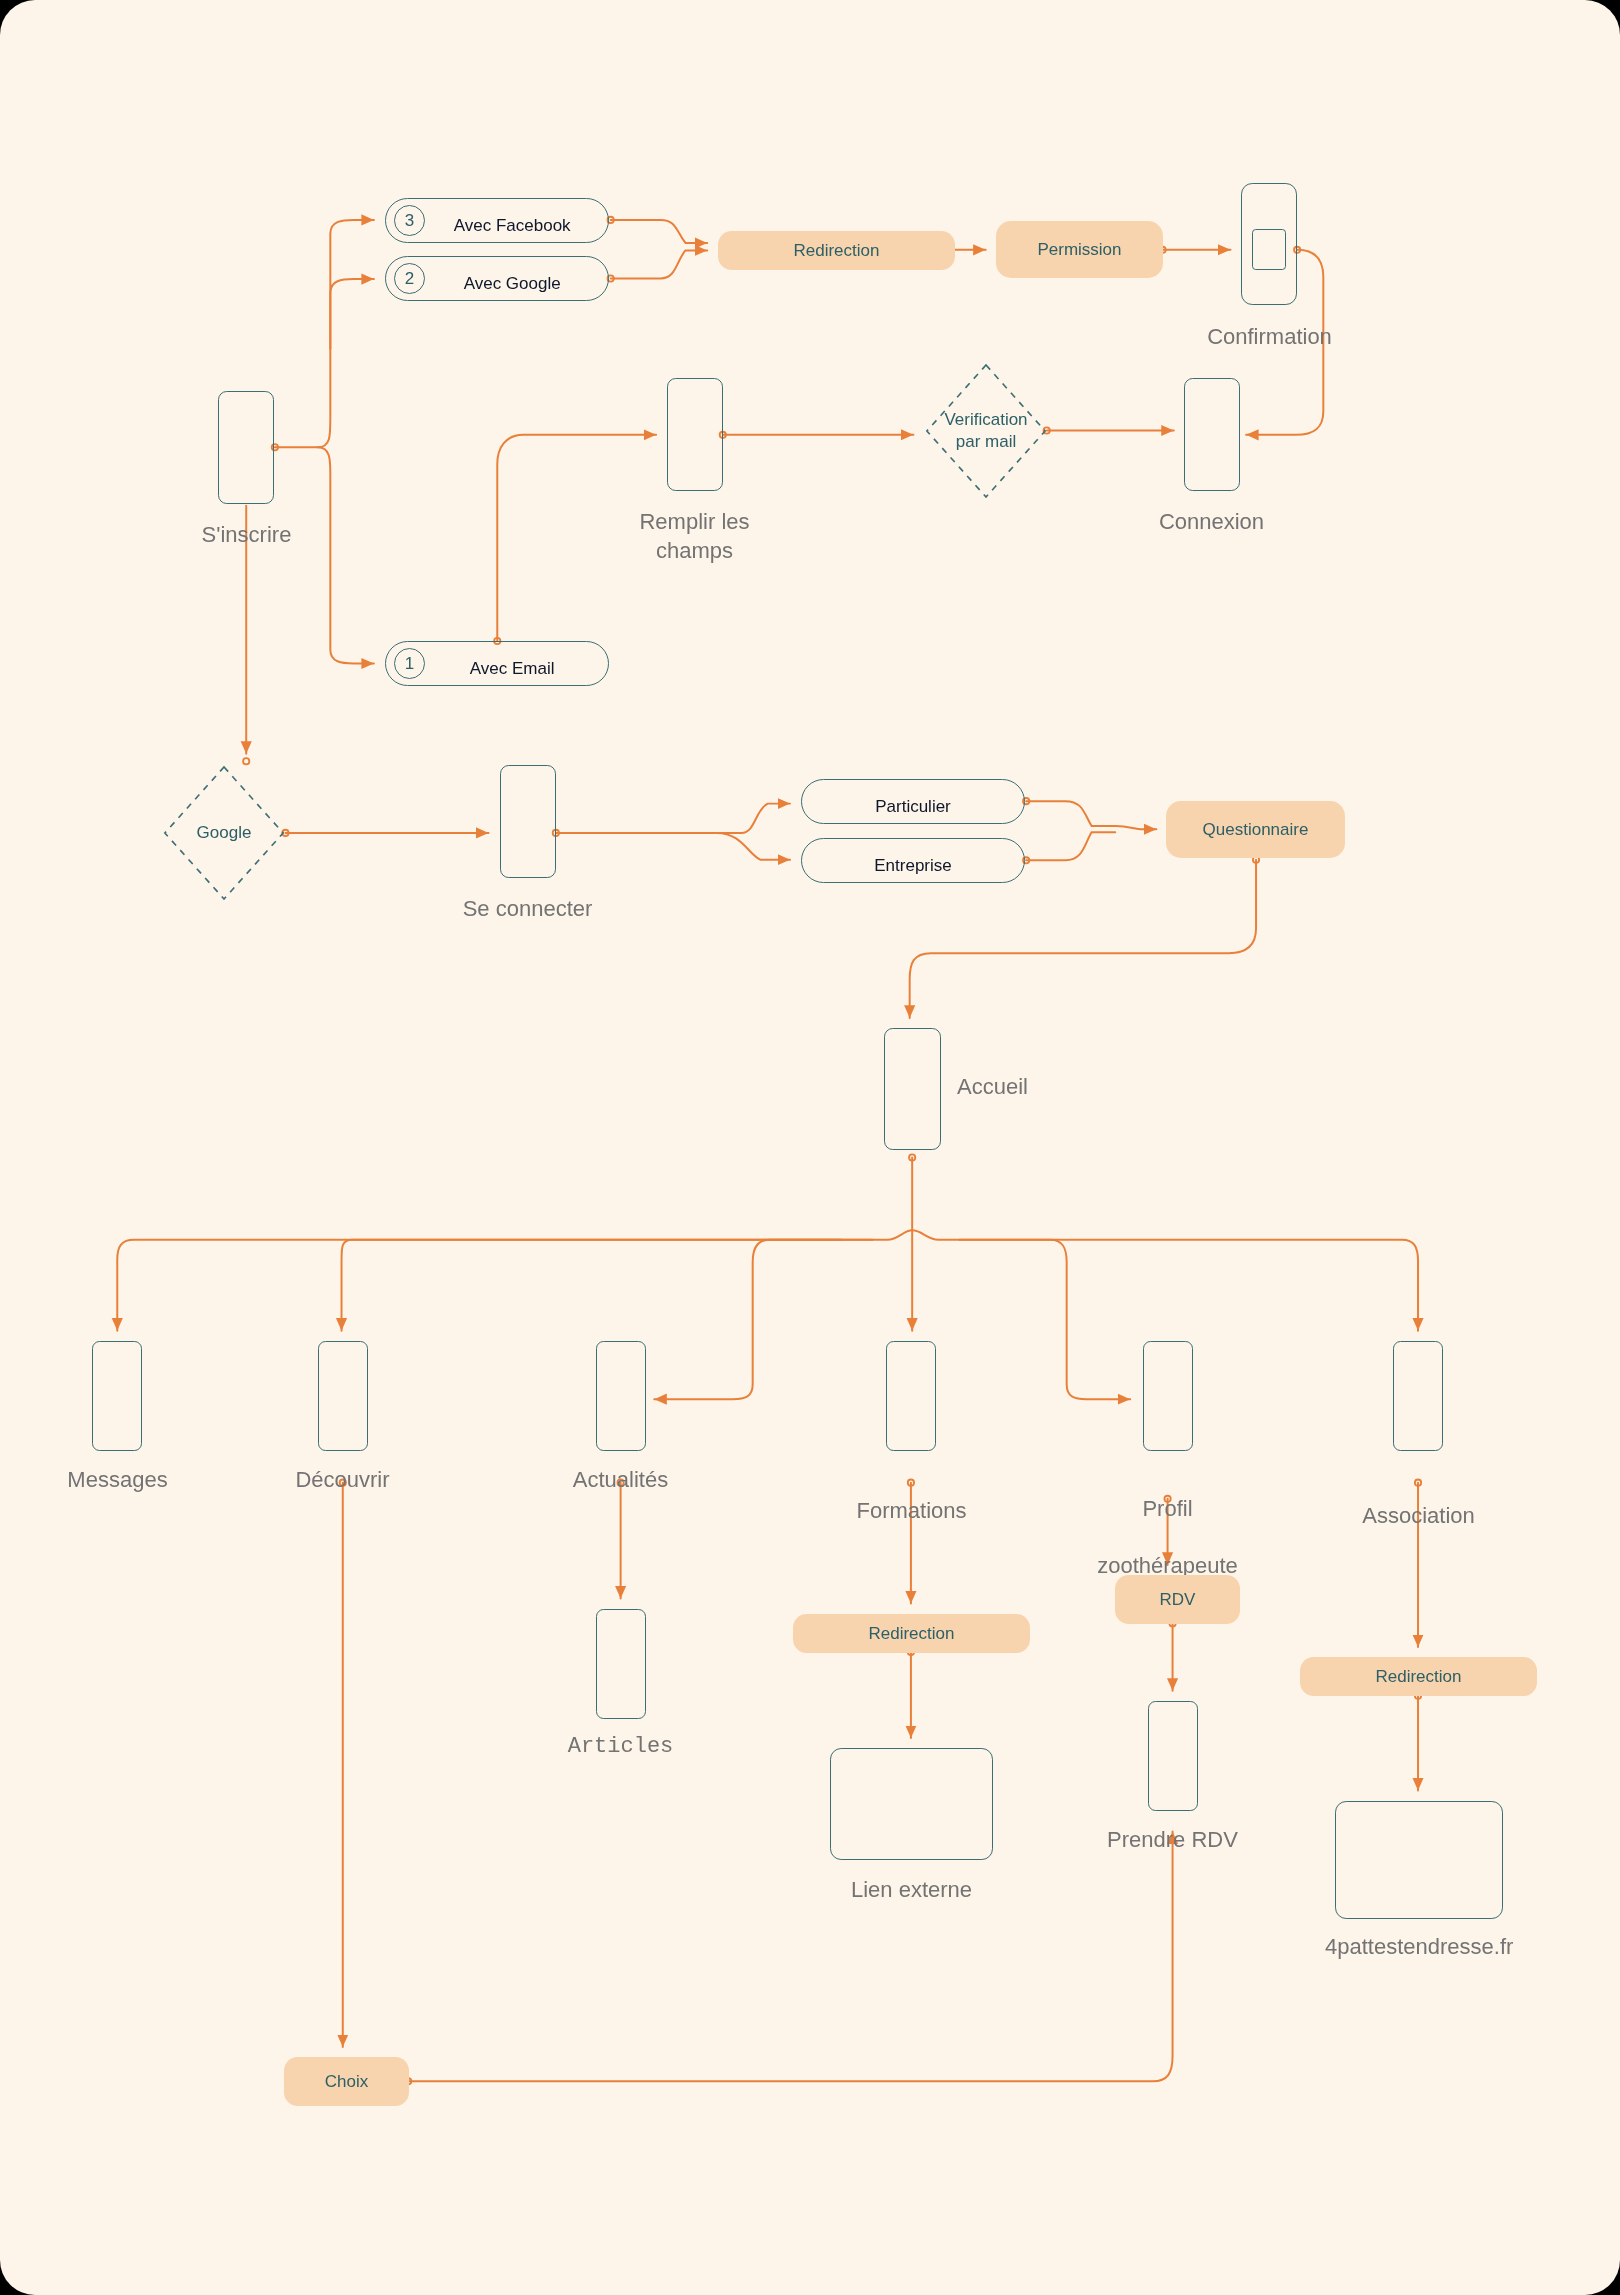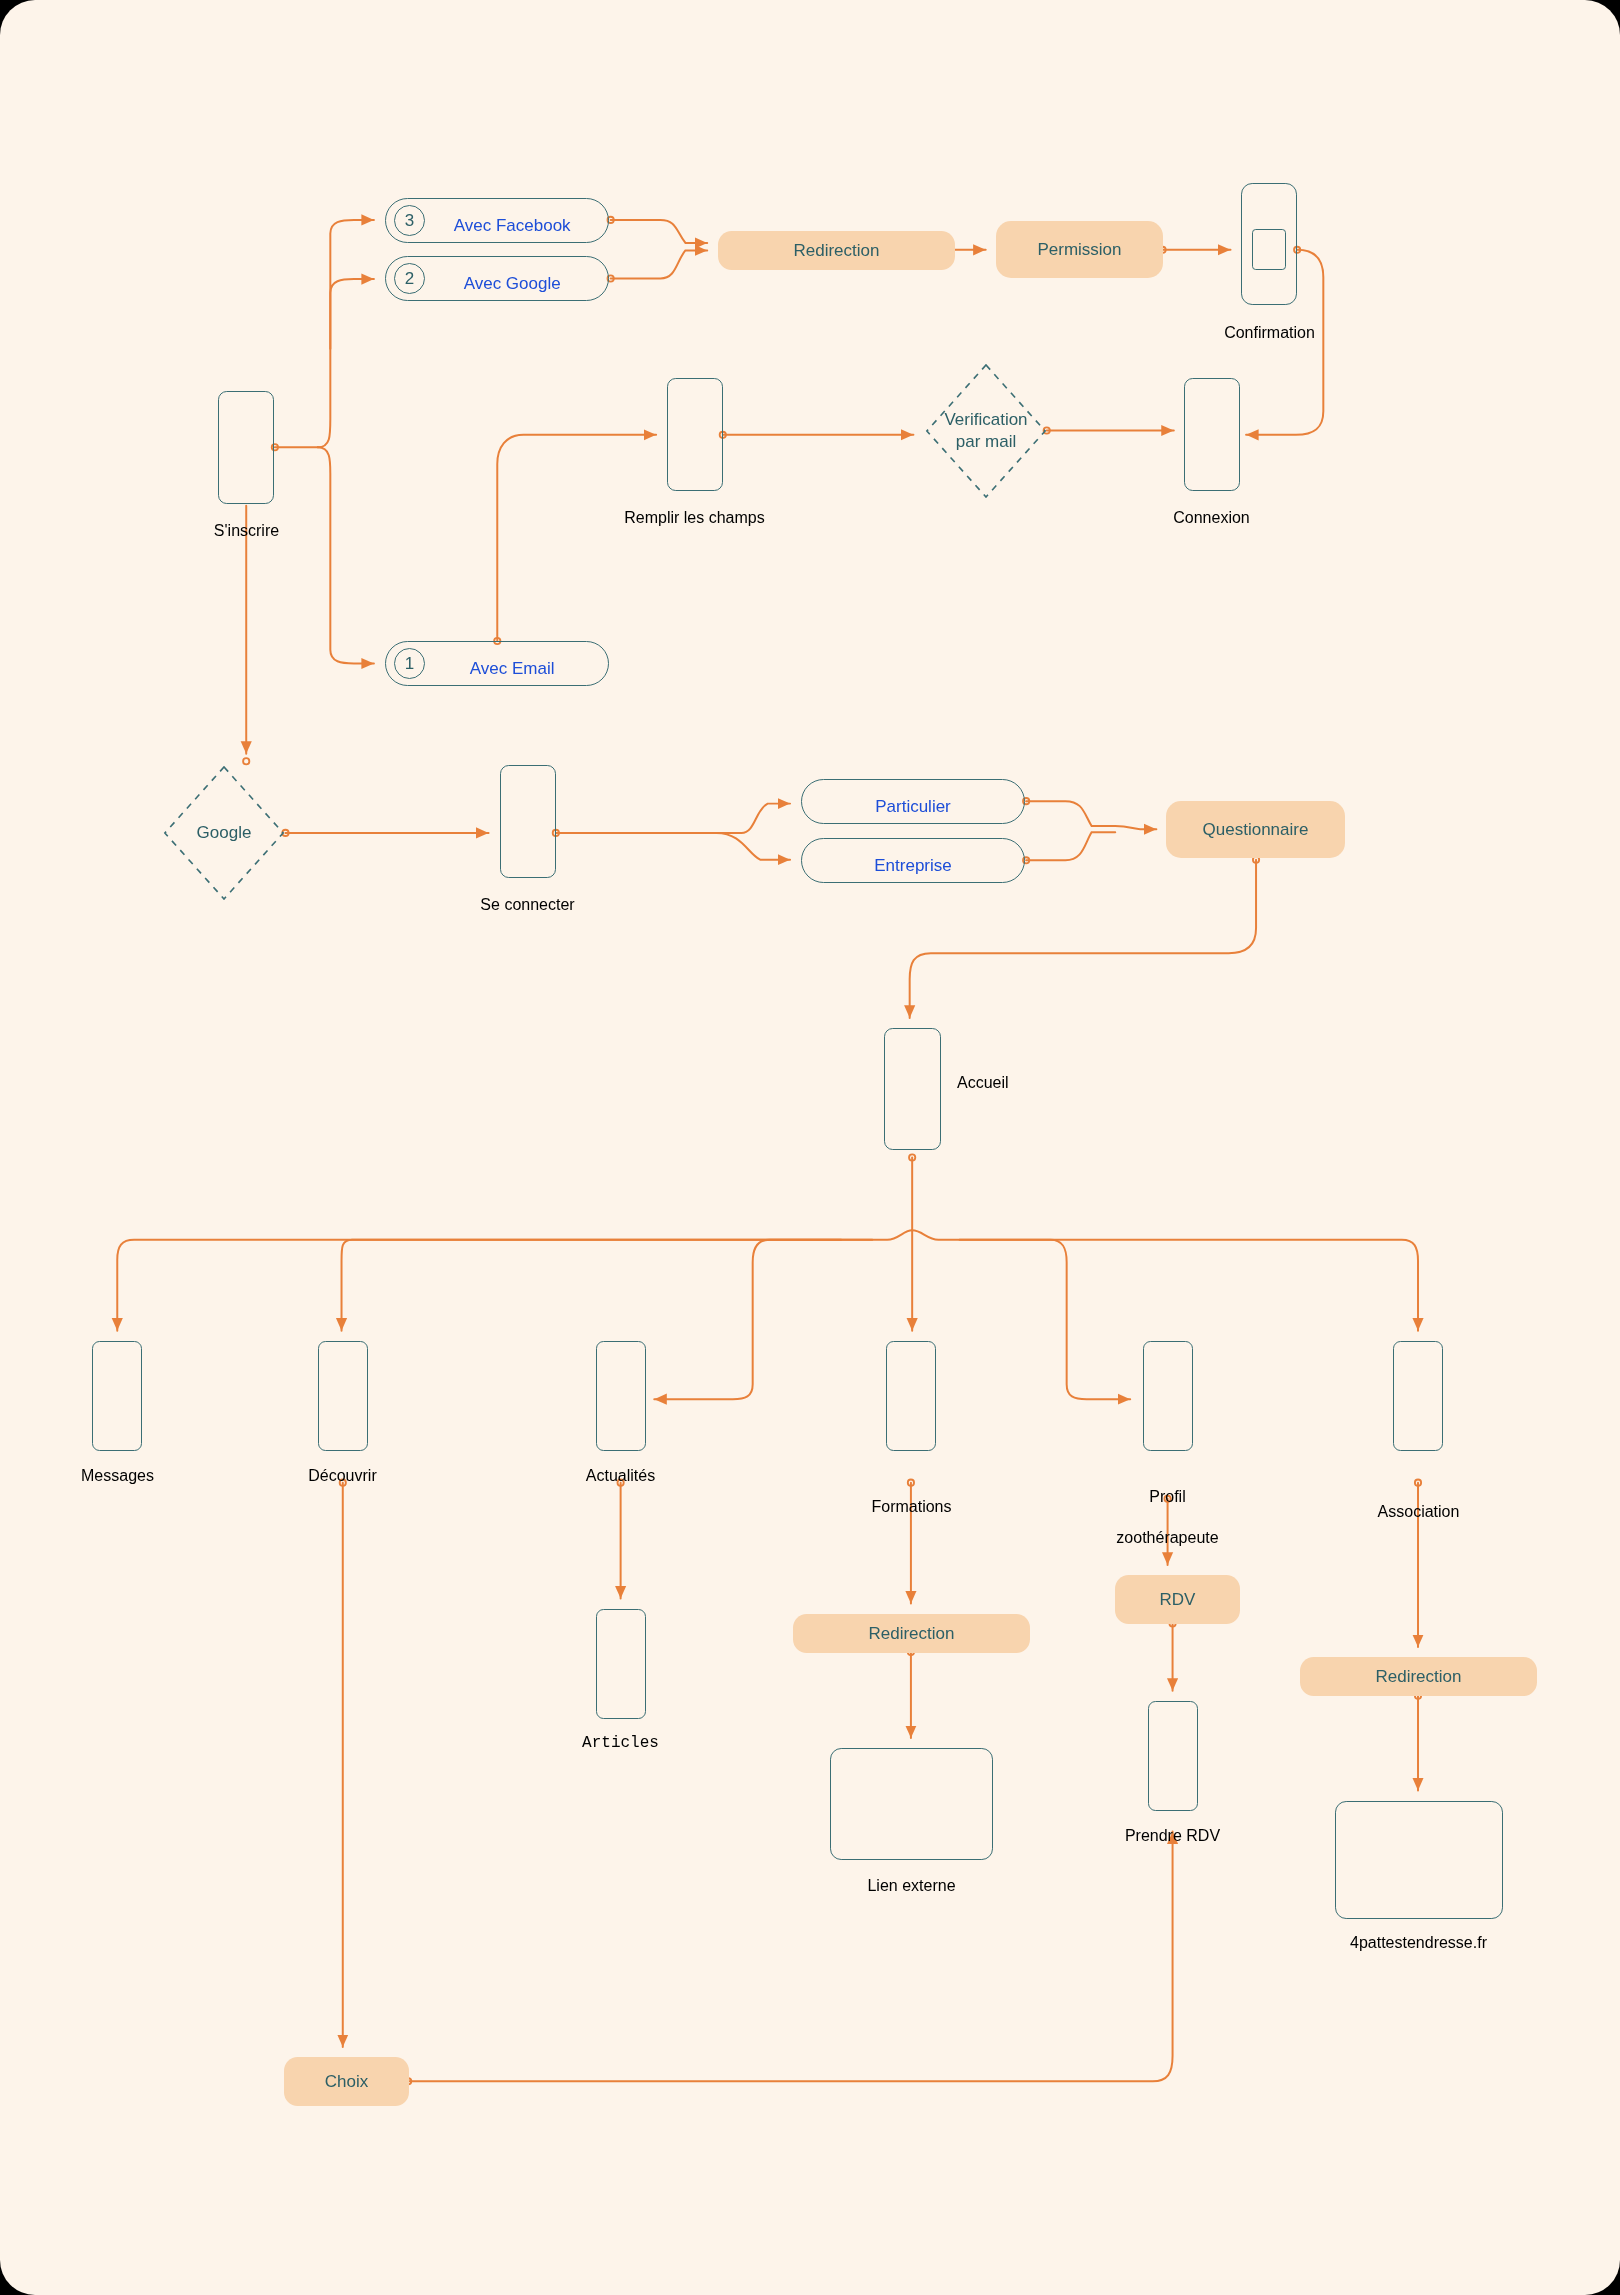--- a/index.html
+++ b/index.html
@@ -25,21 +25,21 @@
     border:1.9px solid #3B6E74;border-radius:622px;background:transparent;
     display:flex;align-items:center;box-sizing:border-box;
   }
   .pill .badge{
     width:29px;height:29px;border:1.9px solid #3B6E74;border-radius:50%;
     display:flex;align-items:center;justify-content:center;
     color:#2C5F66;font-size:17px;margin-left:8px;flex:0 0 auto;
     font-family:"Liberation Sans",sans-serif;
   }
   .pill .ptext{
-    flex:1;text-align:center;color:#1d4ed8;font-size:17px;
+    flex:1;text-align:center;color:#0f172a;font-size:17px;
     padding-right:8.7px;
     margin-top:10px;
   }
   .pill.plain .ptext{padding-right:0;}
   
   .chip{
     background:#F8D4AE;border-radius:13.7px;
     display:flex;align-items:center;justify-content:center;
     color:#2C5F66;font-size:17px;box-sizing:border-box;
   }
@@ -48,21 +48,21 @@
   .diamond{
     display:flex;align-items:center;justify-content:center;text-align:center;
     color:#2C5F66;font-size:17px;line-height:1.28;
   }
   .diamond .dshape{
     position:absolute;left:0;top:0;width:100%;height:100%;
   }
   .diamond .dlabel{position:relative;z-index:2;}
   
   .cap{
-    position:absolute;color:#000000;font-size:16px;text-align:center;
+    position:absolute;color:#737373;font-size:22px;text-align:center;
     line-height:1.3;white-space:pre-line;
   }
 </style>
 </head>
 <body>
 
 <div id="canvas">
 
   <svg id="flow" viewBox="0 0 2600 3684" xmlns="http://www.w3.org/2000/svg">
     <defs>

